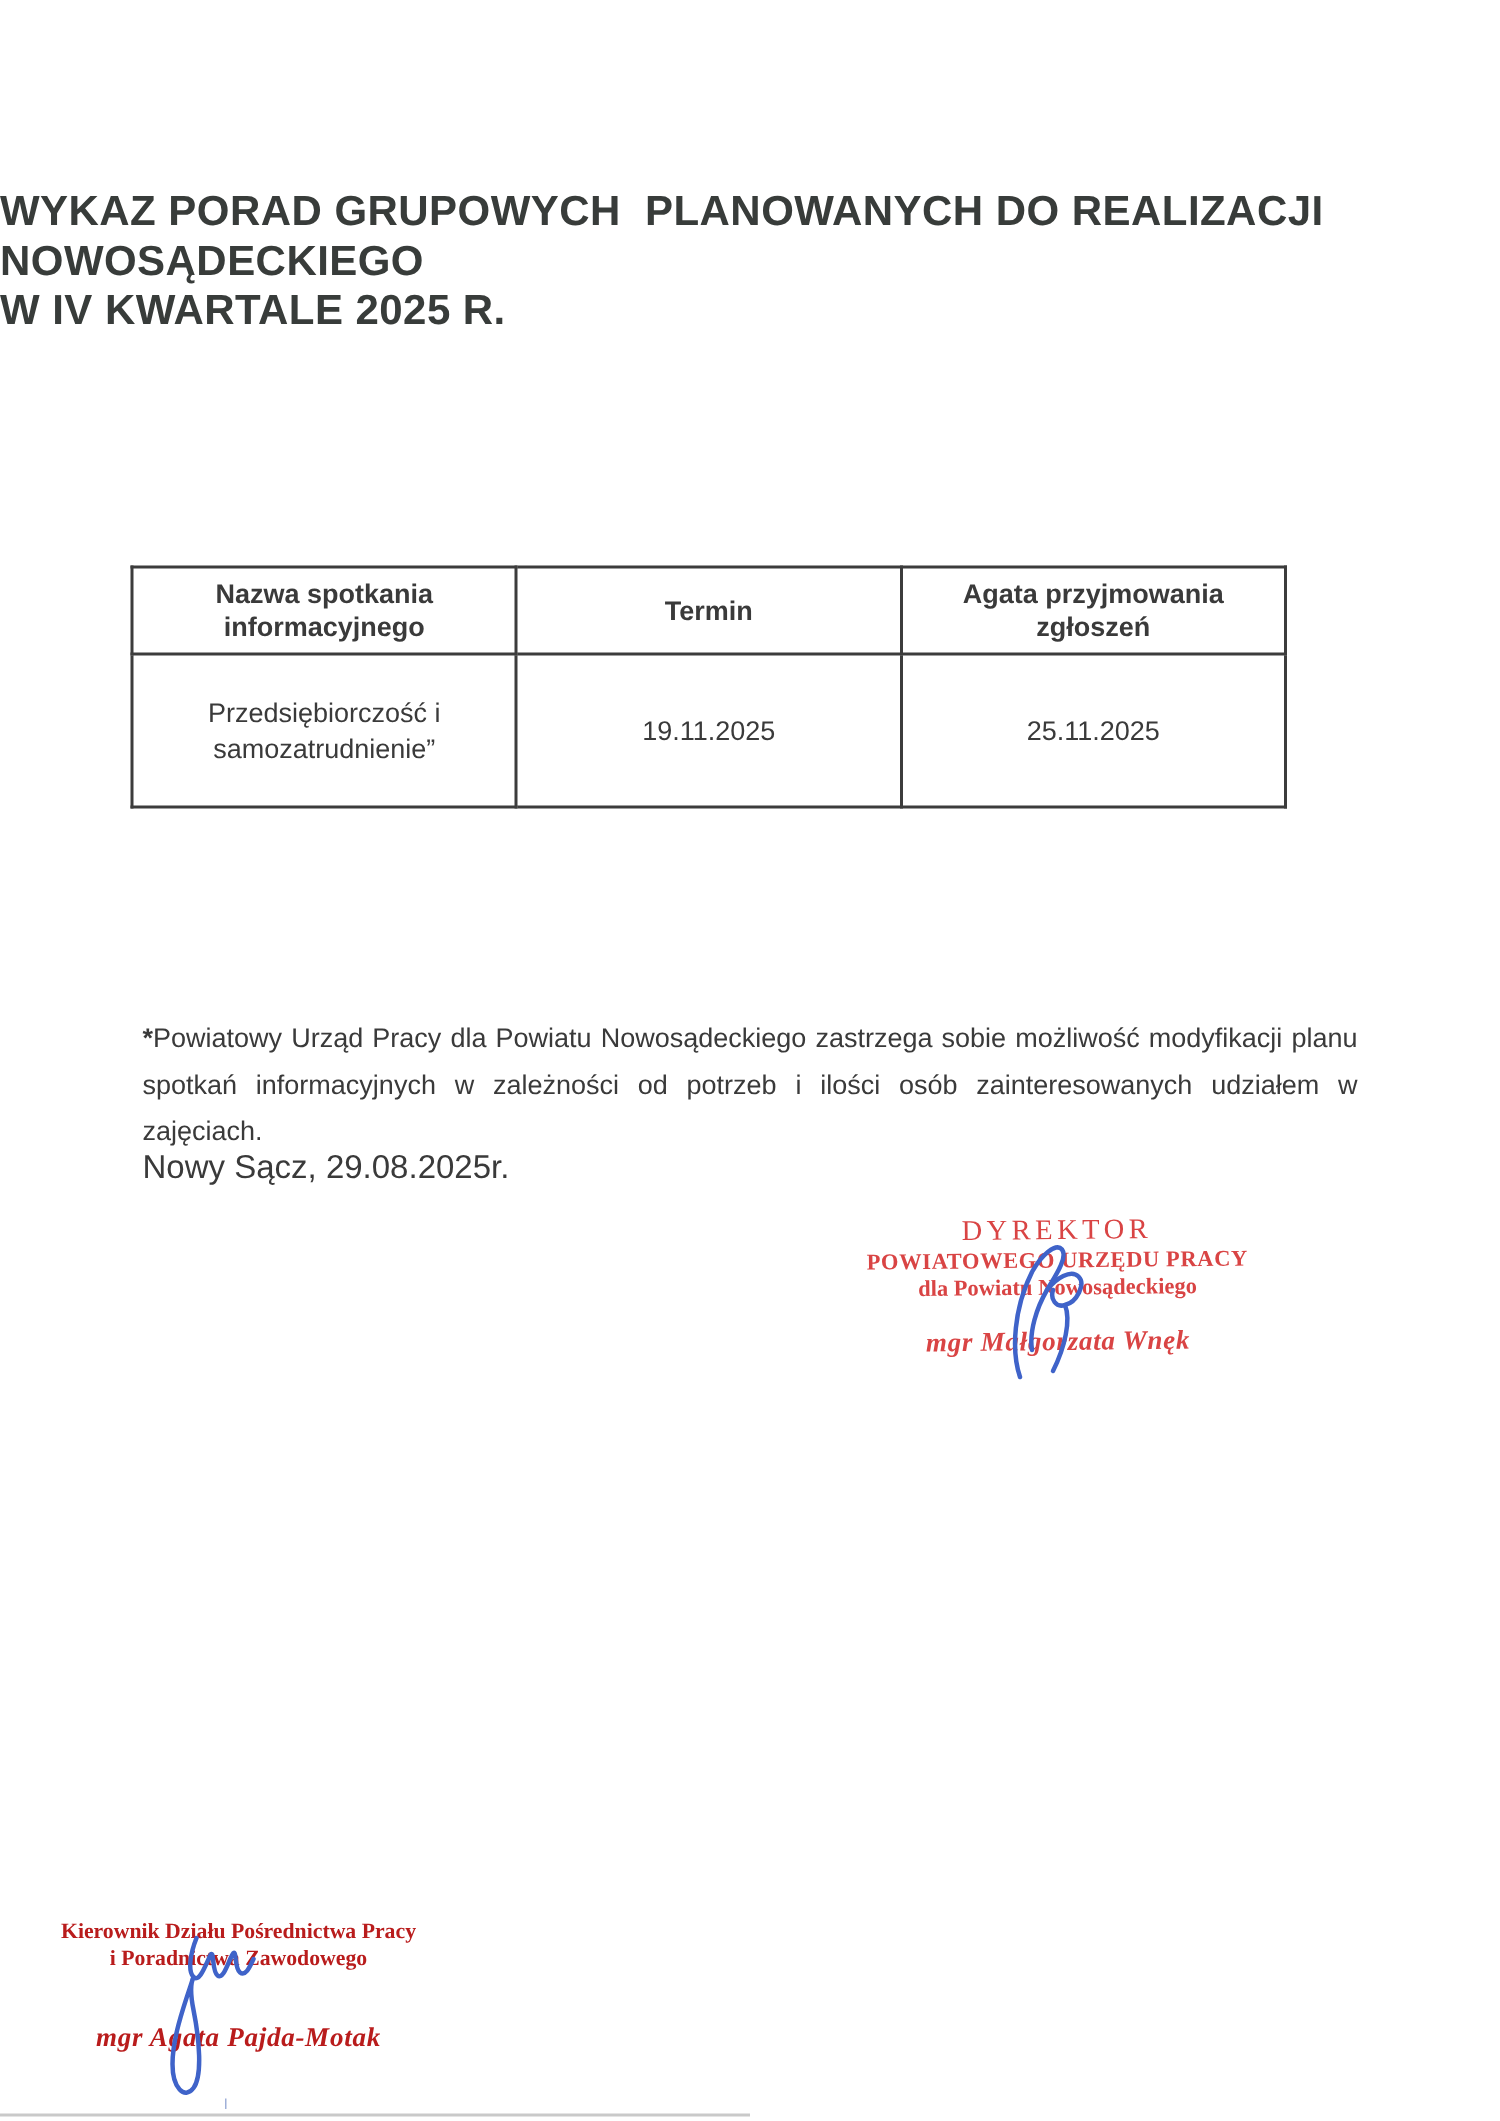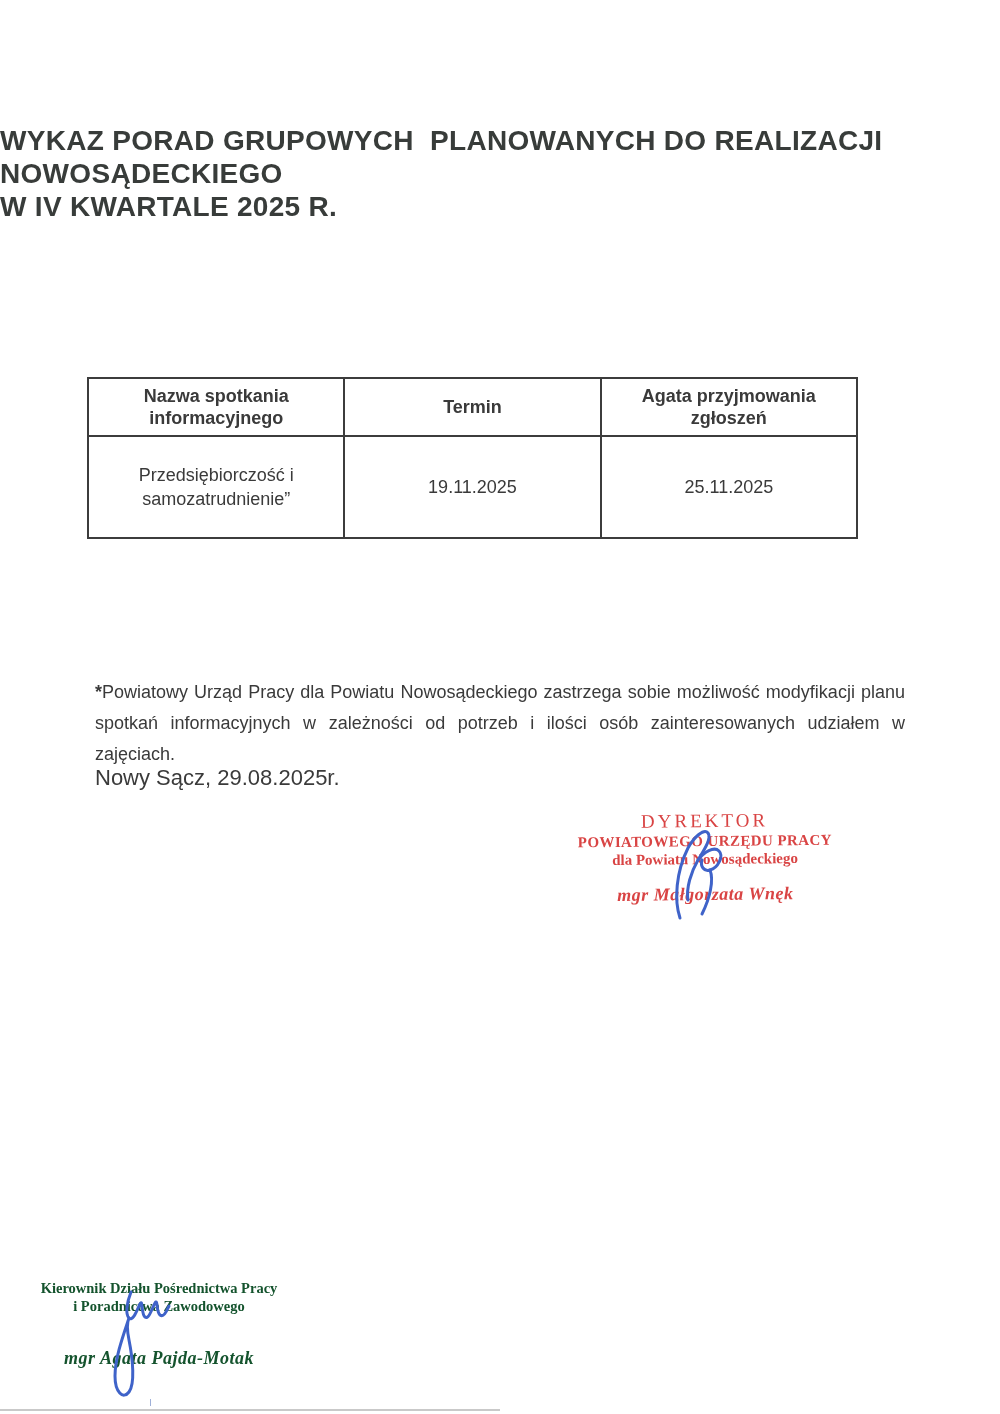--- a/index.html
+++ b/index.html
@@ -125,21 +125,21 @@
     height: 96px;
   }
 
   
   .manager-stamp {
     position: absolute;
     left: 38px;
     top: 1279px;
     width: 242px;
     text-align: center;
-    color: #14532d;
+    color: #b91c1c;
     font-family: "Liberation Serif", serif;
   }
   .manager-stamp .st-line1,
   .manager-stamp .st-line2 {
     font-size: 14.5px;
     font-weight: bold;
     line-height: 18px;
   }
   .manager-stamp .st-name {
     margin-top: 33px;

